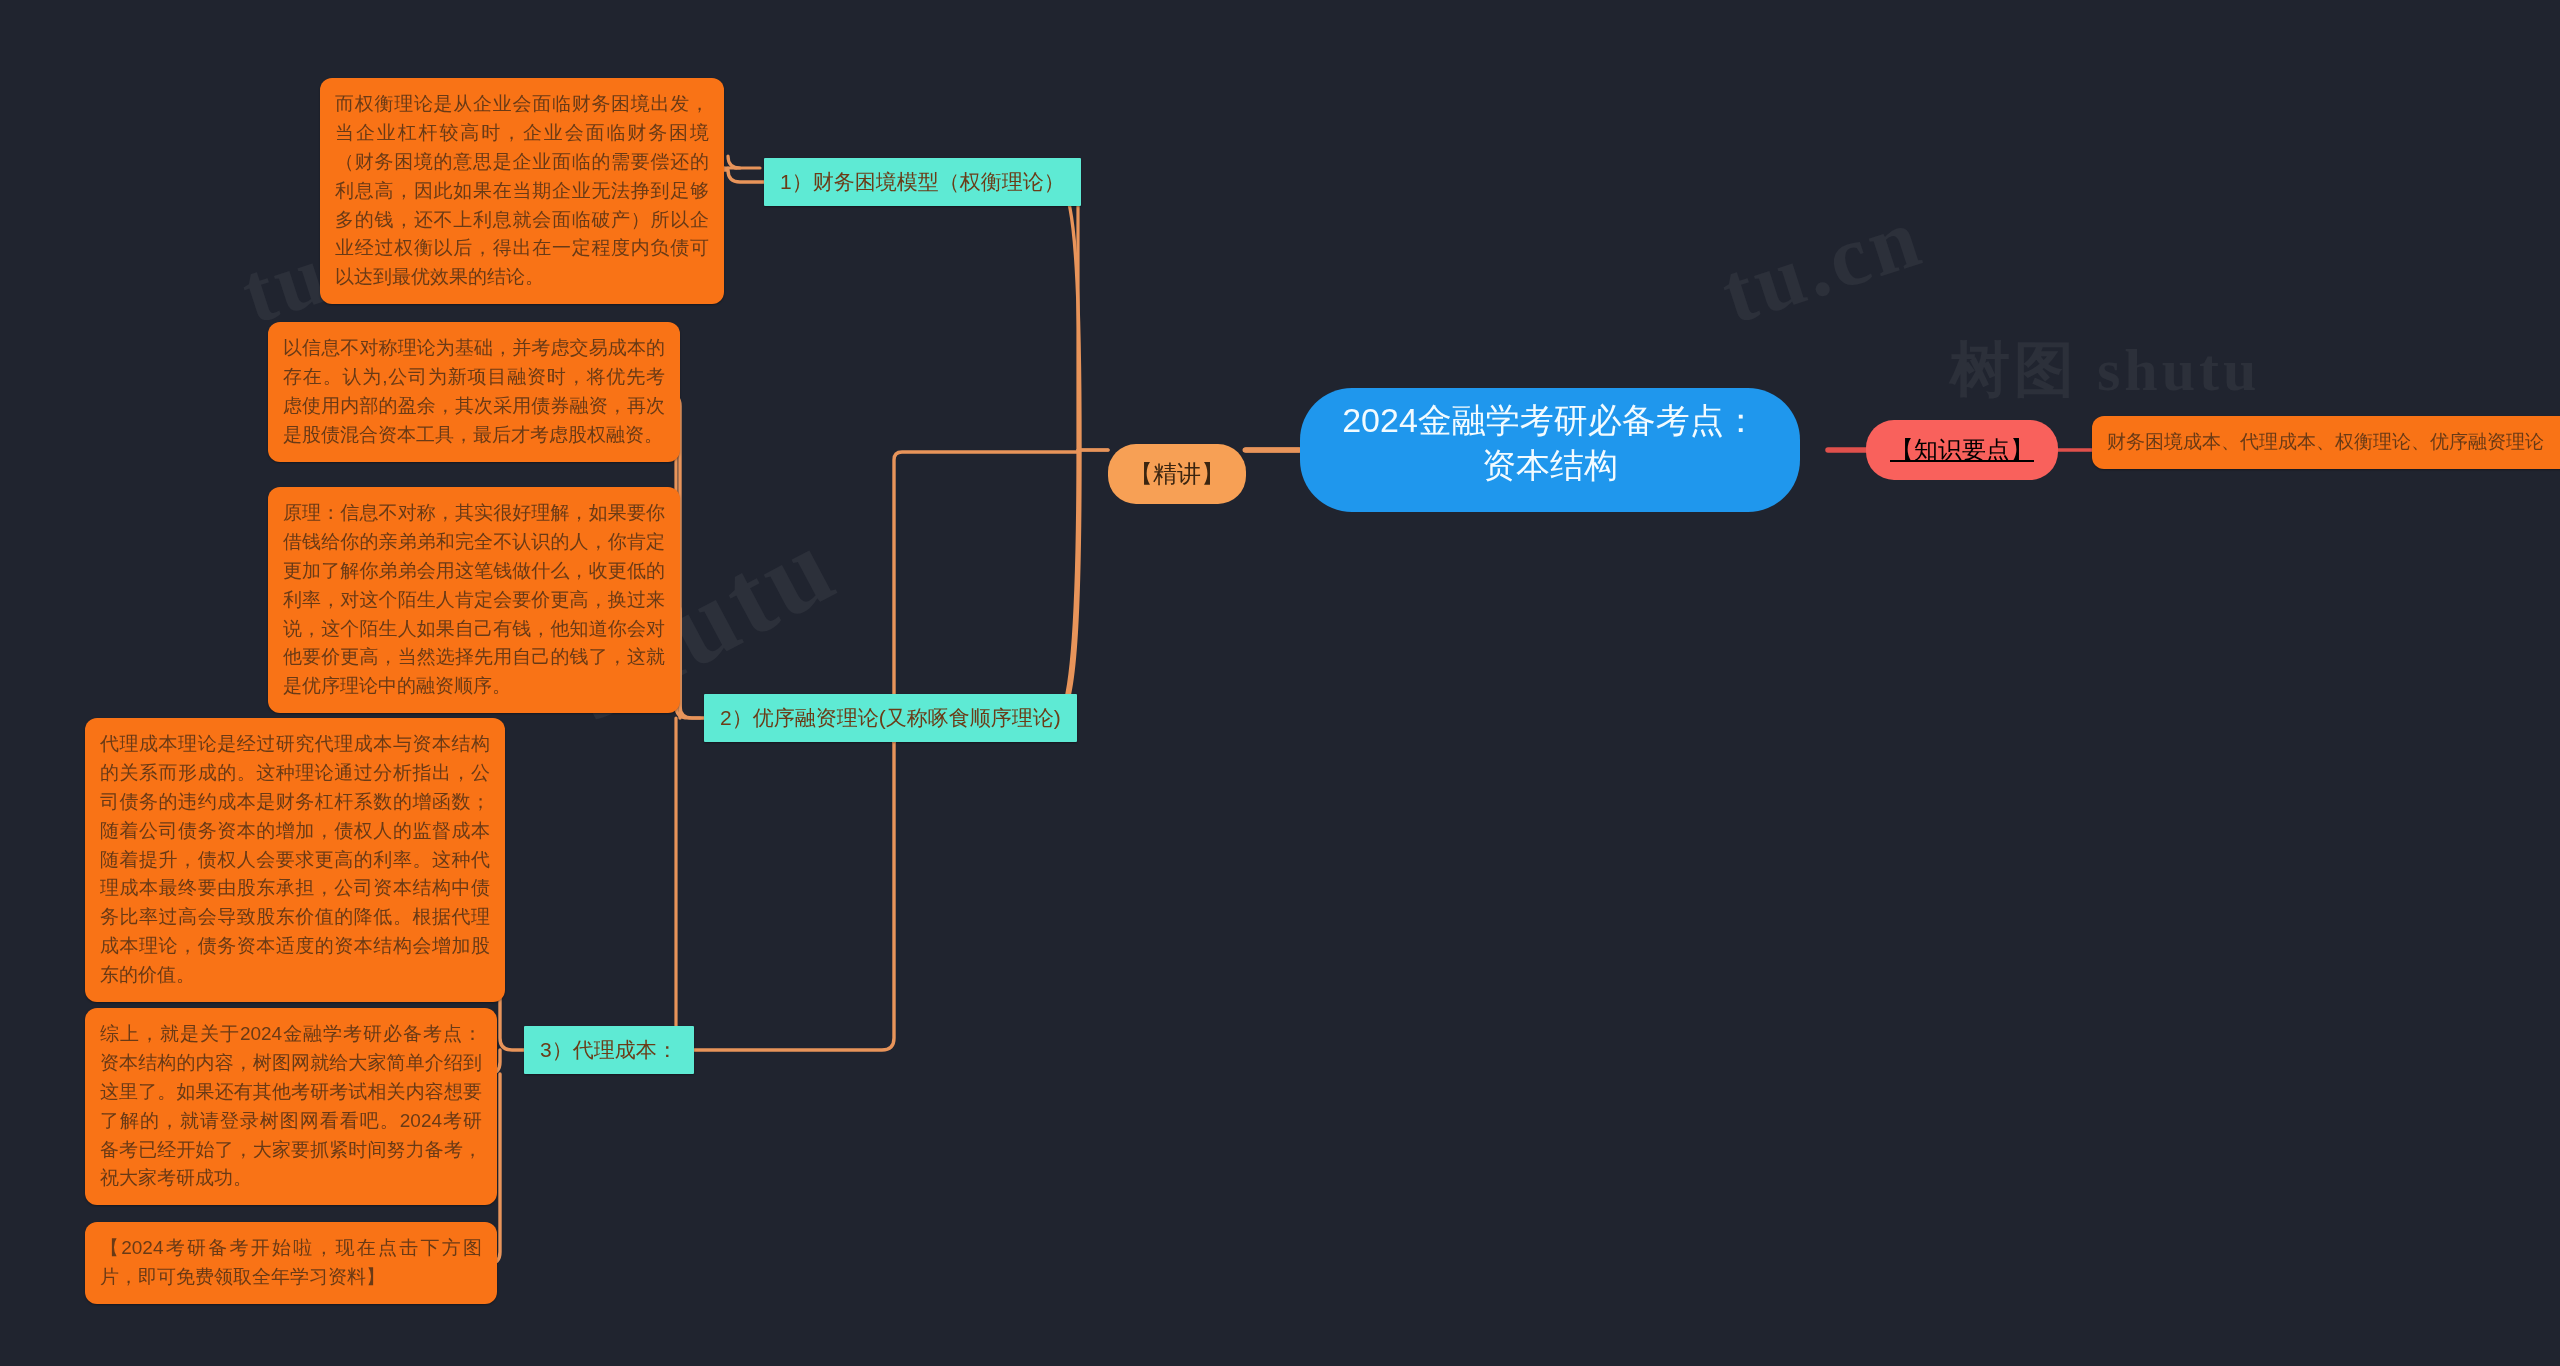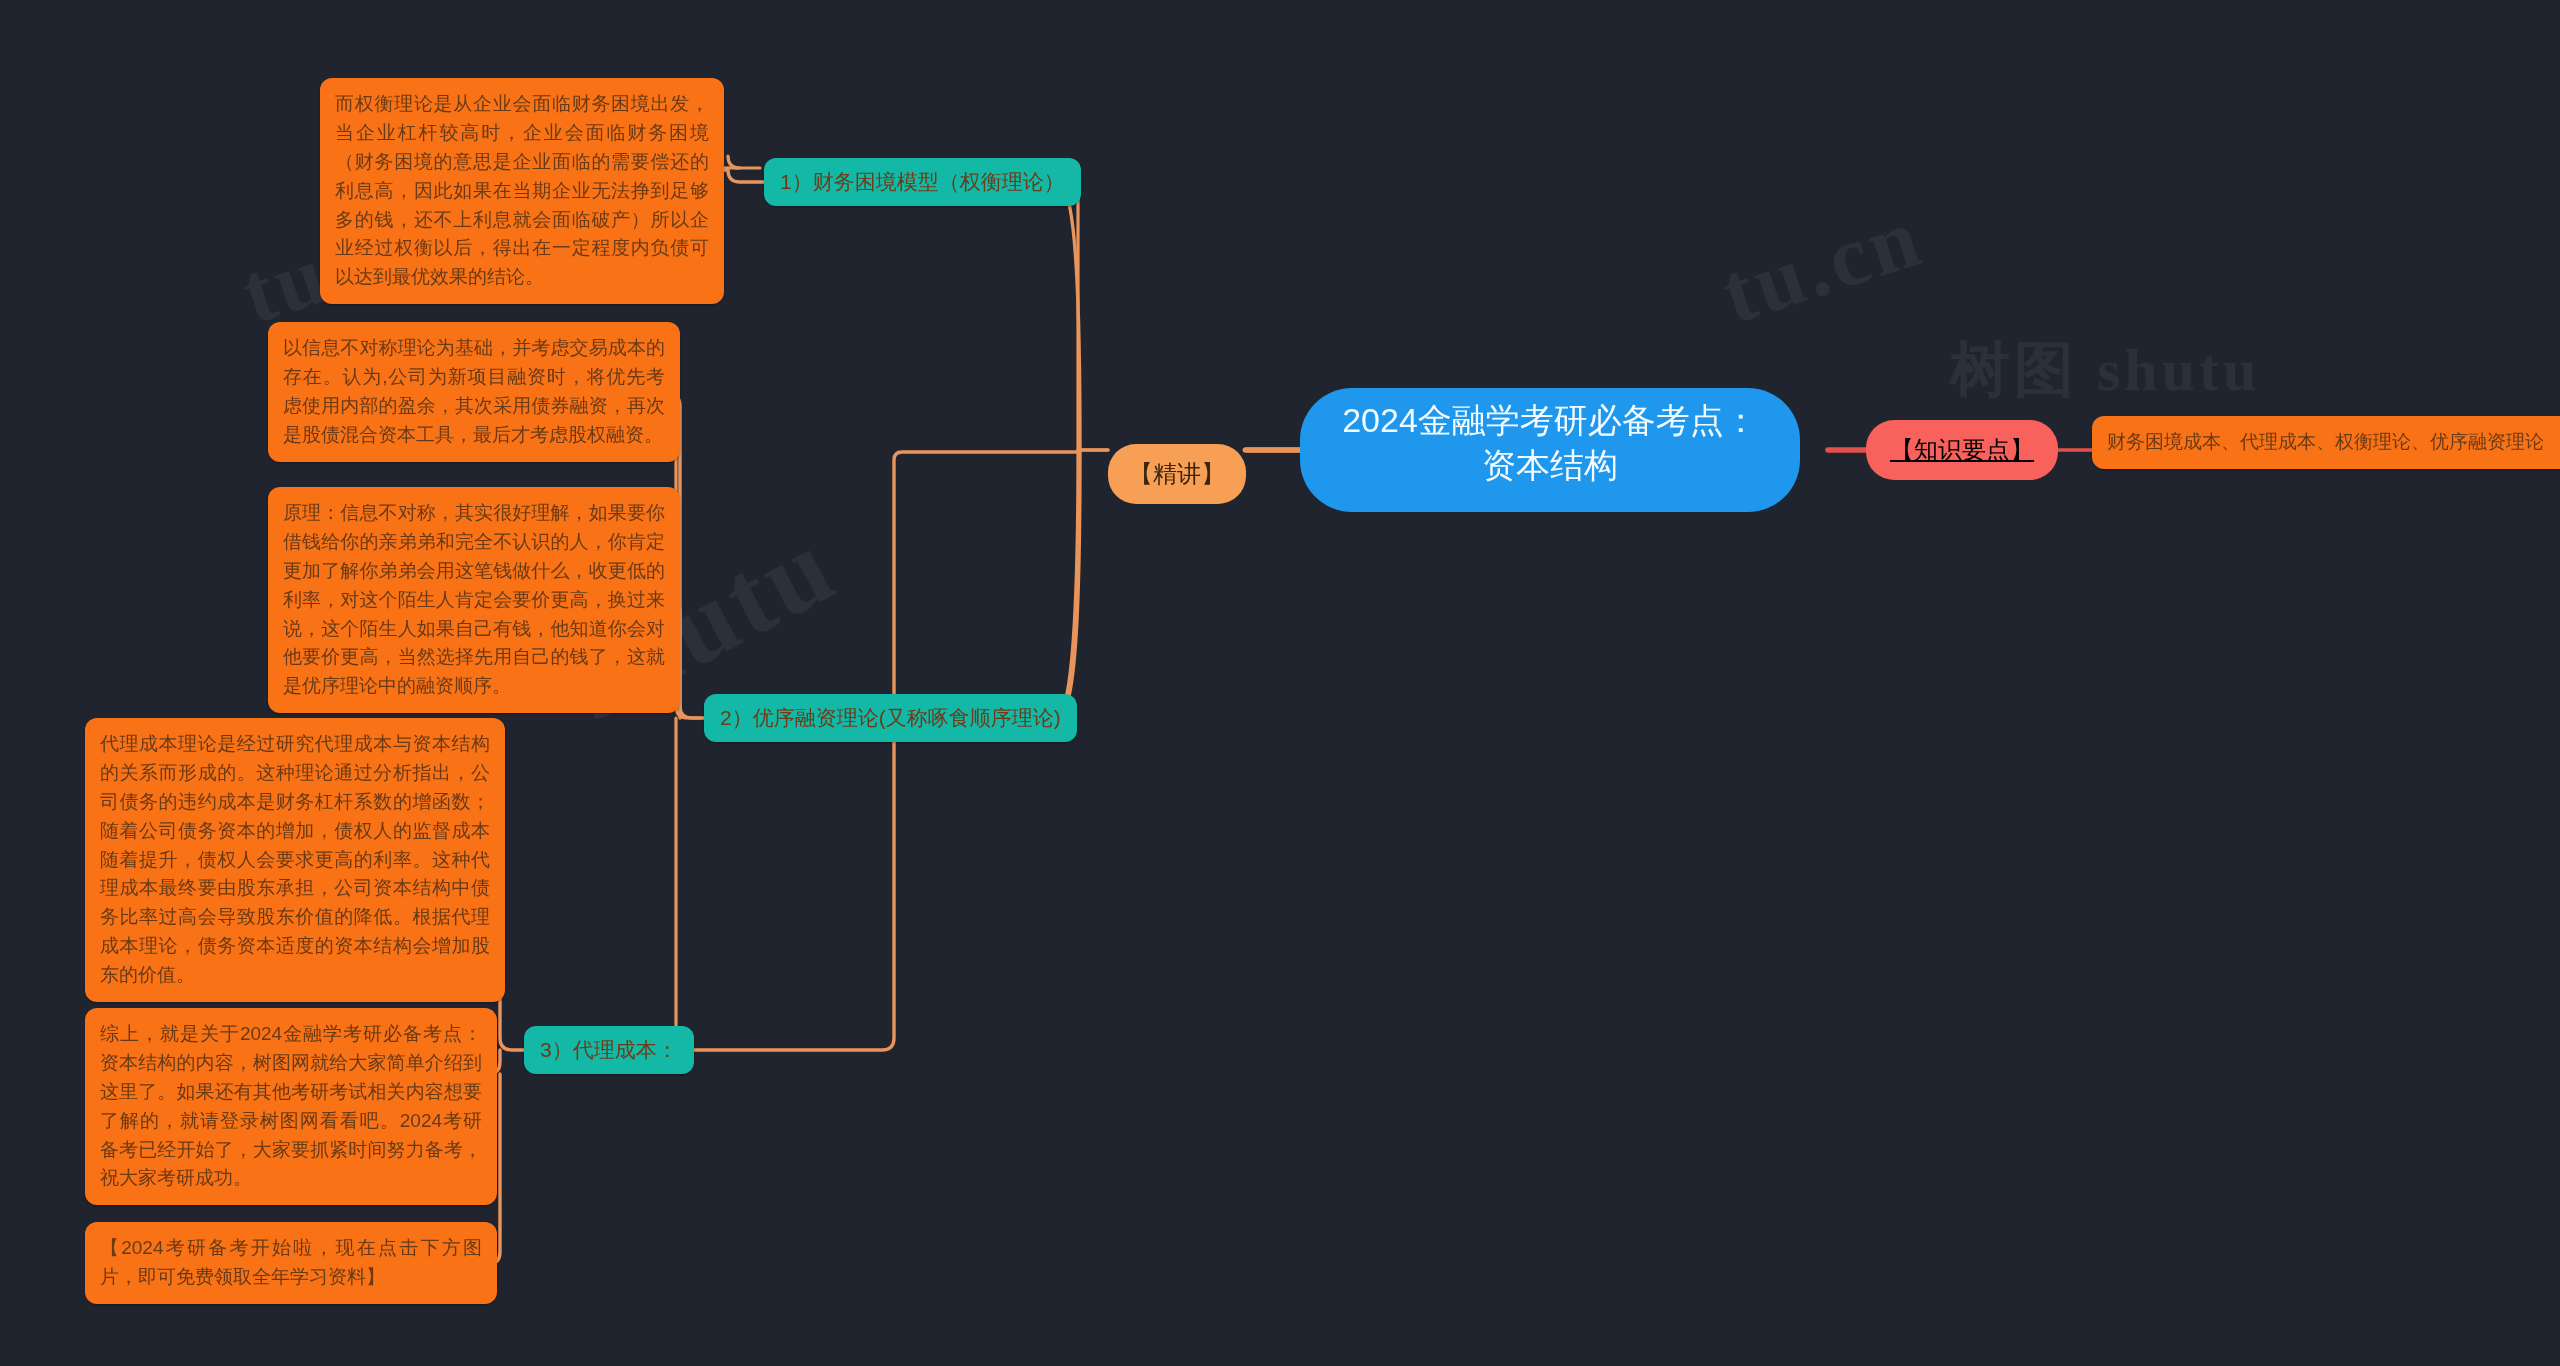--- a/index.html
+++ b/index.html
@@ -65,22 +65,22 @@
     background: #f7a055;
     color: #3b2510;
   }
   .pill-red {
     background: #f9615c;
     color: #000000;
     text-decoration: underline;
   }
   
   .chip {
-    background: #14b8a6;
-    border-radius: 12px;
+    background: #5eead4;
+    border-radius: 1px;
     color: #6b3c18;
     display: flex;
     align-items: center;
     padding: 7px 16px;
     font-size: 21px;
     line-height: 1.4;
     white-space: nowrap;
     box-shadow: 0 1px 2px rgba(0,0,0,0.35);
   }
   

